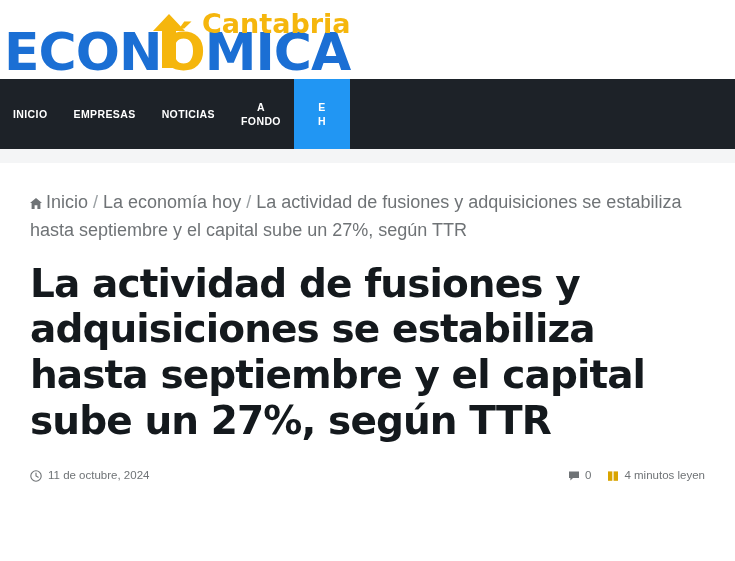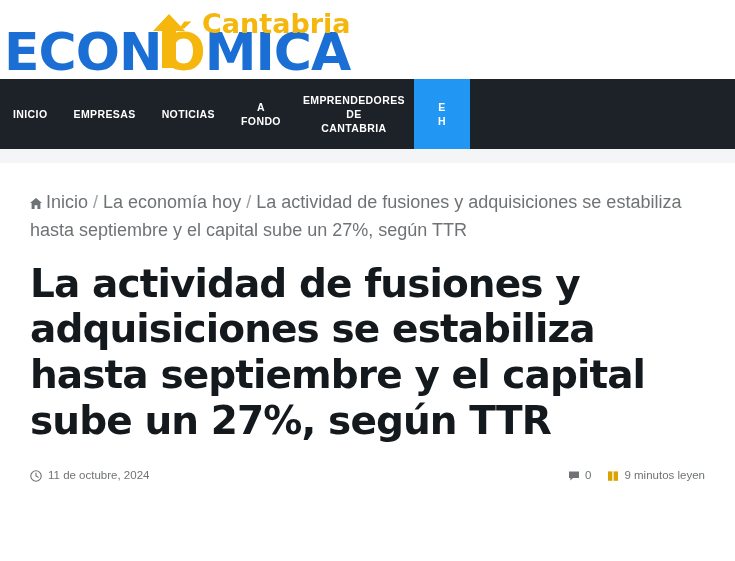--- a/index.html
+++ b/index.html
@@ -147,22 +147,20 @@
     <div class="logo-cant">Cantabria</div>
   </div>
 </div>
 
 <nav class="navbar">
   <div class="nav-item">INICIO</div>
   <div class="nav-item">EMPRESAS</div>
   <div class="nav-item">NOTICIAS</div>
   <div class="nav-item">A
 FONDO</div>
-  <div class="nav-item wide">EMPRENDEDORES DE
-CANTABRIA</div>
   <div class="nav-item highlight">E
 H</div>
 </nav>
 
 <div class="grey-band"></div>
 
 <main class="content">
 
   <div class="breadcrumb">
     <svg class="home-icon" viewBox="0 0 12 11">
@@ -186,18 +184,18 @@
           <path d="M1 1.6 H11 V8 H5 L2.4 10.4 V8 H1 Z" fill="#6f7376"></path>
         </svg>
         <span>0</span>
       </div>
       <div class="meta-chunk">
         <svg class="meta-icon" viewBox="0 0 12 12">
           <path d="M1 1.4 H5.6 V10.8 H1 Z" fill="#d9a400"></path>
           <path d="M6.4 1.4 H11 V10.8 H6.4 Z" fill="#d9a400"></path>
           <path d="M5.9 1.1 V11" stroke="#ffffff" stroke-width="0.8"></path>
         </svg>
-        <span>9 minutos leyen</span>
+        <span>4 minutos leyen</span>
       </div>
     </div>
   </div>
 
 </main>
 
 </body></html>

